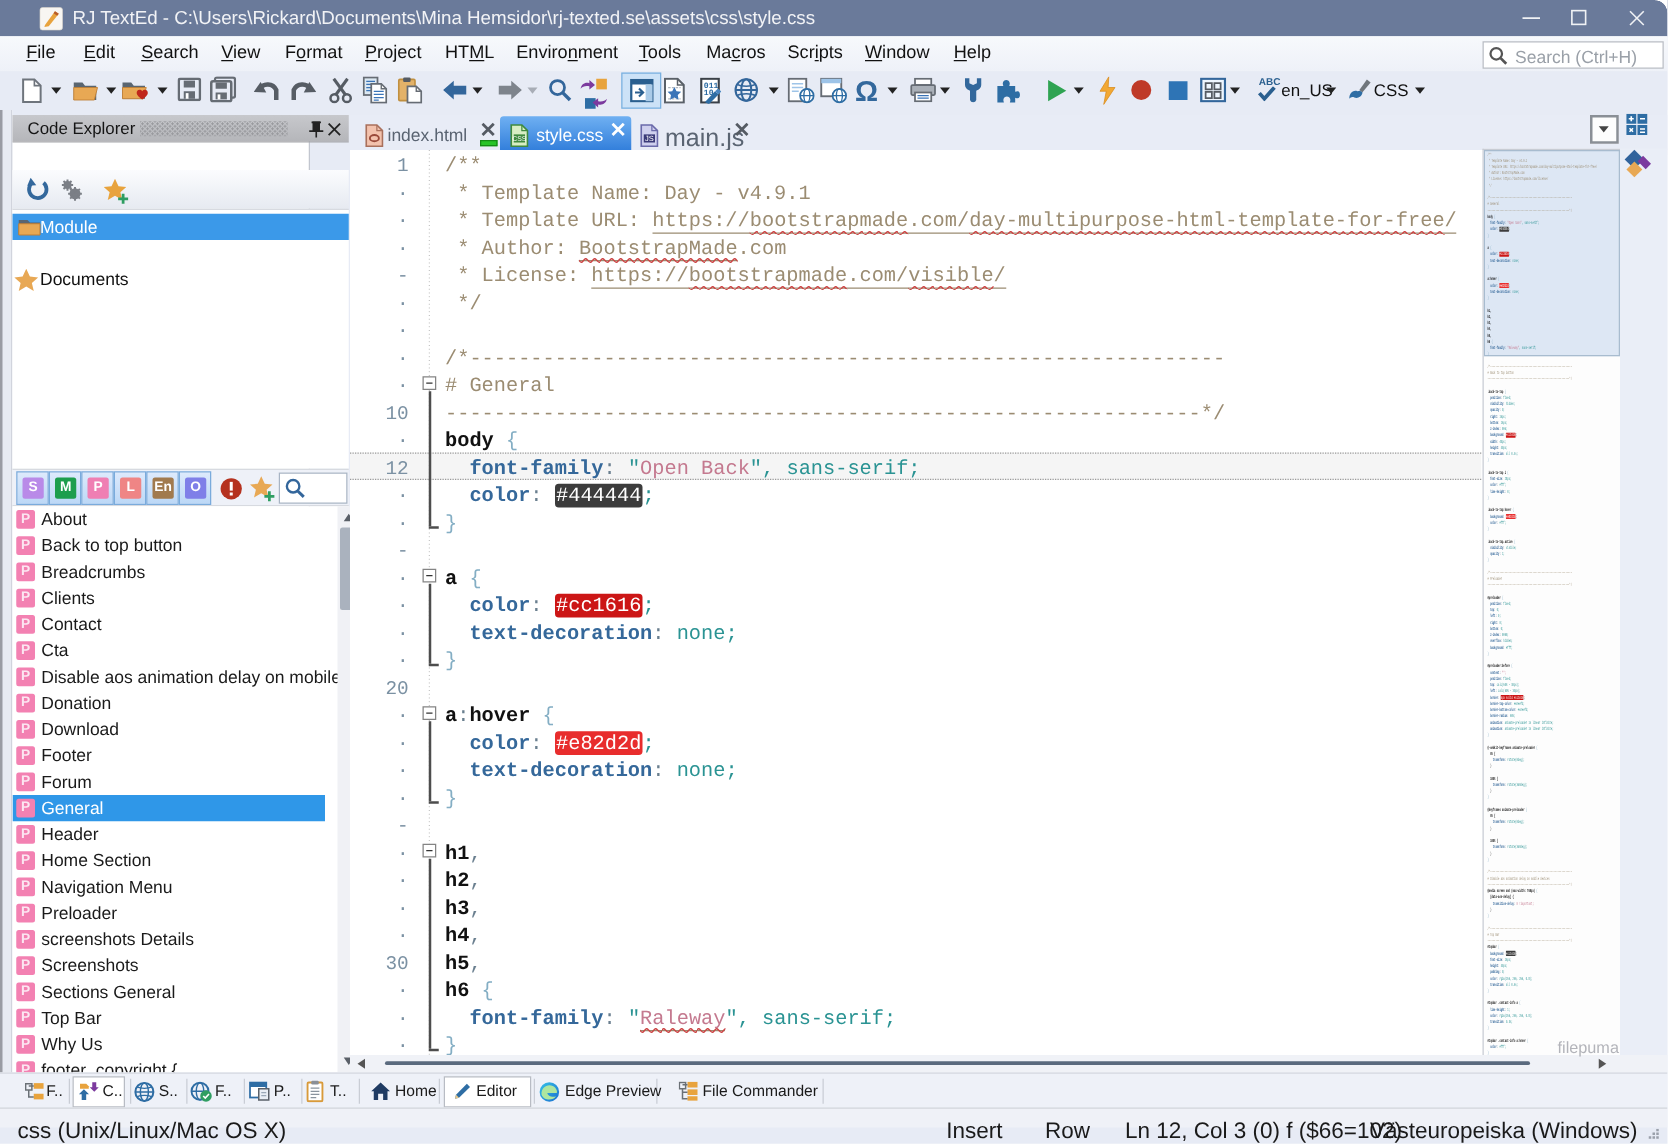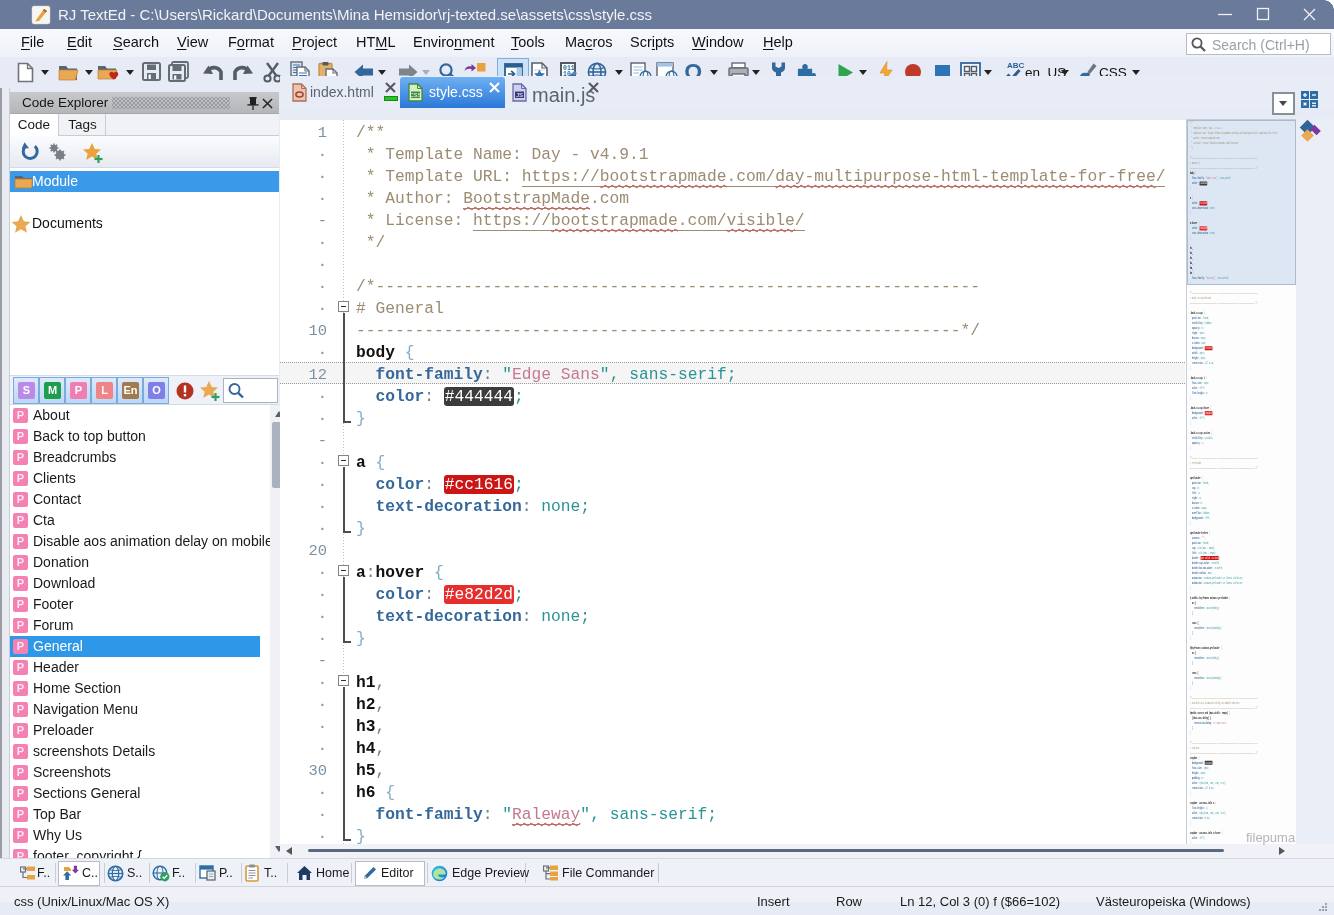--- a/index.html
+++ b/index.html
@@ -35,21 +35,21 @@
   .trow .txt { position:absolute; left:22px; top:2px; }
   #filterrow { left:0; top:287px; width:269px; height:30px; background:#eef1f8; border-top:1px solid #d7dae0; border-bottom:1px solid #d7dae0; }
   .fbtn { position:absolute; top:1px; width:26px; height:27px; background:linear-gradient(#ddeafc,#bcd8f6); border:1px solid #7aabdc; }
   .fsq { position:absolute; left:4px; top:4px; width:17px; height:17px; border-radius:2px; color:#fff; font-size:11px; font-weight:bold; text-align:center; line-height:17px; }
   #list { left:0; top:317px; width:269px; height:453px; background:#fff; overflow:hidden; }
   .lrow { position:absolute; left:0; width:250px; height:21px; font-size:14px; color:#1a1a1a; }
   .lrow .pi { position:absolute; left:3px; top:3px; width:15px; height:15px; background:#f381b2; border-radius:2px; color:#fce6f1; font-size:11px; font-weight:bold; text-align:center; line-height:15px; }
   .lrow .txt { position:absolute; left:23px; top:2px; white-space:nowrap; }
   .lrow.sel { background:#2f97e8; color:#fff; }
   
-  #tabbar { left:280px; top:76px; width:1054px; height:32px; background:#e8ecf6;padding-left:48px; }
+  #tabbar { left:280px; top:92px; width:1054px; height:32px; background:#e8ecf6;padding-left:48px; }
   #editor { left:280px; top:120px; width:1054px; height:724px; background:#fff; overflow:hidden; }
   #gutter { position:absolute; left:0; top:2px; width:47px; font-family:"Liberation Mono",monospace; font-size:15.5px; color:#7b91a3; text-align:right; line-height:22px; }
   #codebox { position:absolute; left:76px; top:2px; font-family:"Liberation Mono",monospace; font-size:16.25px; line-height:22px; white-space:pre; color:#111; }
   .cm { color:#9b8c72; }
   .pr { color:#35689a; font-weight:bold; }
   .pu { color:#6a7f8f; }
   .tl { color:#2a9393; }
   .st { color:#c4798f; }
   .br { color:#84aec4; }
   .se { color:#111; font-weight:bold; }
@@ -69,21 +69,21 @@
   #mmtext { position:absolute; left:3px; top:1px; font-family:"Liberation Mono",monospace; font-size:16px; line-height:22px; white-space:pre; transform:scale(0.11,0.227); transform-origin:0 0; color:#333; }
   #maprt { left:1296px; top:119px; width:38px; height:725px; background:#eaeef7; }
   
   #hscroll { left:280px; top:844px; width:1054px; height:14px; background:#f0f2f7; }
   #lscroll { left:260px; top:317px; width:19px; height:453px; background:#f0f1f5; }
   
   #bottabs { left:0; top:858px; width:1334px; height:28px; background:#eef1f8; border-top:1px solid #d5d8df; }
   .btext { position:absolute; top:7px; font-size:12.5px; color:#1a1a1a; }
   .bsep { position:absolute; top:4px; width:1px; height:20px; background:#c9cdd5; }
   
-  #statusbar { left:0; top:886px; width:1334px; height:16px; background:#eff1f7; border-top:1px solid #d2d5dc; font-size:13px; color:#1a1a1a; }
+  #statusbar { left:0; top:886px; width:1334px; height:16px; background:#eff1f7; border-top:1px solid #d2d5dc; font-size:18px; color:#1a1a1a; }
   .sitem { position:absolute; top:7px; }
   #watermark { left:1246px; top:830px; font-size:13px; color:rgba(172,174,180,0.92); }
 </style>
 </head>
 <body>
 
 <div class="abs" id="titlebar"></div>
 <svg class="abs" style="left:31px;top:5px" width="20" height="20" viewBox="0 0 20 20">
     <rect x="1" y="1" width="18" height="18" rx="2" fill="#f8f6f2" stroke="#d8d4cc" stroke-width="0.5"></rect>
     <path d="M5 15 L13 4 L16 6 L8 16 L4.5 16.5 Z" fill="#e8a33d"></path>
@@ -326,24 +326,20 @@
           <line x1="1" y1="9.5" x2="13" y2="9.5"></line>
           <line x1="7" y1="10" x2="7" y2="15"></line>
         </g>
       </svg>
     <svg class="abs" style="left:252px;top:6px" width="11" height="11" viewBox="0 0 12 12">
         <g stroke="#222" stroke-width="1.6">
           <line x1="1" y1="1" x2="11" y2="11"></line>
           <line x1="11" y1="1" x2="1" y2="11"></line>
         </g>
       </svg>
-  </div>
-  <div class="abs" id="ptabs">
-    <div class="ptab" style="left:0;width:49px;background:#fff;border-right:1px solid #c9ccd3;height:23px">Code</div>
-    <div class="ptab" style="left:50px;width:46px;border-right:1px solid #c9ccd3">Tags</div>
   </div>
   <div class="abs" id="ptoolbar">
     <svg class="abs" style="left:10px;top:6px" width="20" height="20" viewBox="0 0 20 20">
         <path d="M 14.8 4.2 A 7 7 0 1 1 5.4 4.4" fill="none" stroke="#33689c" stroke-width="3"></path>
         <path d="M 1.8 6.5 L 9 6.2 L 4.5 0.2 Z" fill="#33689c"></path>
       </svg>
     <svg class="abs" style="left:36px;top:6px" width="22" height="22" viewBox="0 0 22 22">
         <g fill="#7b7f86">
           <circle cx="8" cy="6" r="3.2"></circle>
           <circle cx="14" cy="13" r="4.4"></circle>
@@ -569,21 +565,21 @@
 <span class="cm"> * Template Name: Day - v4.9.1</span>
 <span class="cm"> * Template URL: </span><span class="cm ul">https://<span class="wavy">bootstrapmade</span>.com/<span class="wavy">day-multipurpose-html-template-for-free</span>/</span>
 <span class="cm"> * Author: </span><span class="cm ul"><span class="wavy">BootstrapMade</span></span><span class="cm">.com</span>
 <span class="cm"> * License: </span><span class="cm ul">https://<span class="wavy">bootstrapmade</span>.com/<span class="wavy">visible</span>/</span>
 <span class="cm"> */</span>
 
 <span class="cm">/*--------------------------------------------------------------</span>
 <span class="cm"># General</span>
 <span class="cm">--------------------------------------------------------------*/</span>
 <span class="se">body</span> <span class="br">{</span>
-  <span class="pr">font-family</span><span class="pu">:</span> <span class="tl">"</span><span class="st">Edge Sans</span><span class="tl">"</span><span class="tl">,</span> <span class="tl">sans-serif</span><span class="tl">;</span>
+  <span class="pr">font-family</span><span class="pu">:</span> <span class="tl">"</span><span class="st">Open Back</span><span class="tl">"</span><span class="tl">,</span> <span class="tl">sans-serif</span><span class="tl">;</span>
   <span class="pr">color</span><span class="pu">:</span> <span class="swd">#444444</span><span class="tl">;</span>
 <span class="br">}</span>
 
 <span class="se">a</span> <span class="br">{</span>
   <span class="pr">color</span><span class="pu">:</span> <span class="swr1">#cc1616</span><span class="tl">;</span>
   <span class="pr">text-decoration</span><span class="pu">:</span> <span class="tl">none</span><span class="tl">;</span>
 <span class="br">}</span>
 
 <span class="se">a</span><span class="pu">:</span><span class="se">hover</span> <span class="br">{</span>
   <span class="pr">color</span><span class="pu">:</span> <span class="swr2">#e82d2d</span><span class="tl">;</span>

